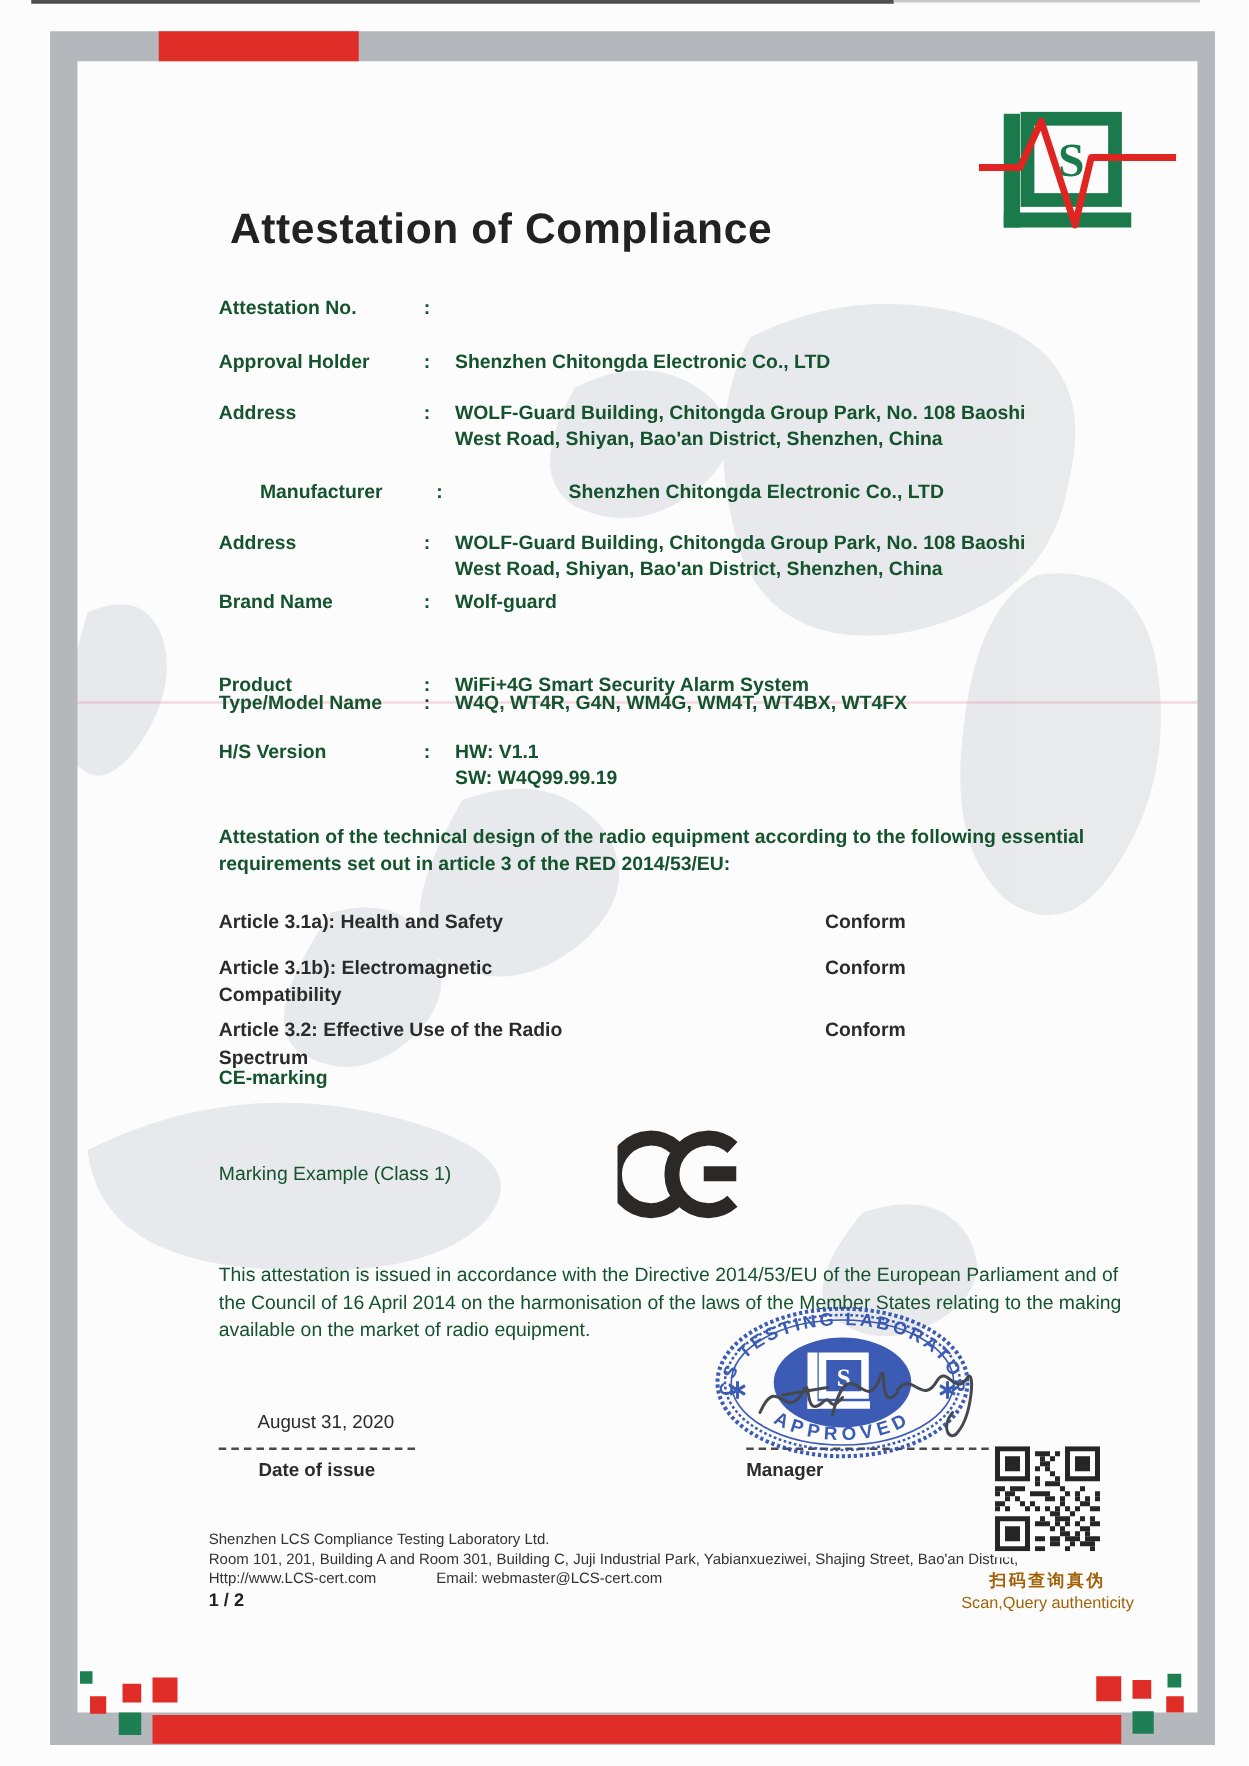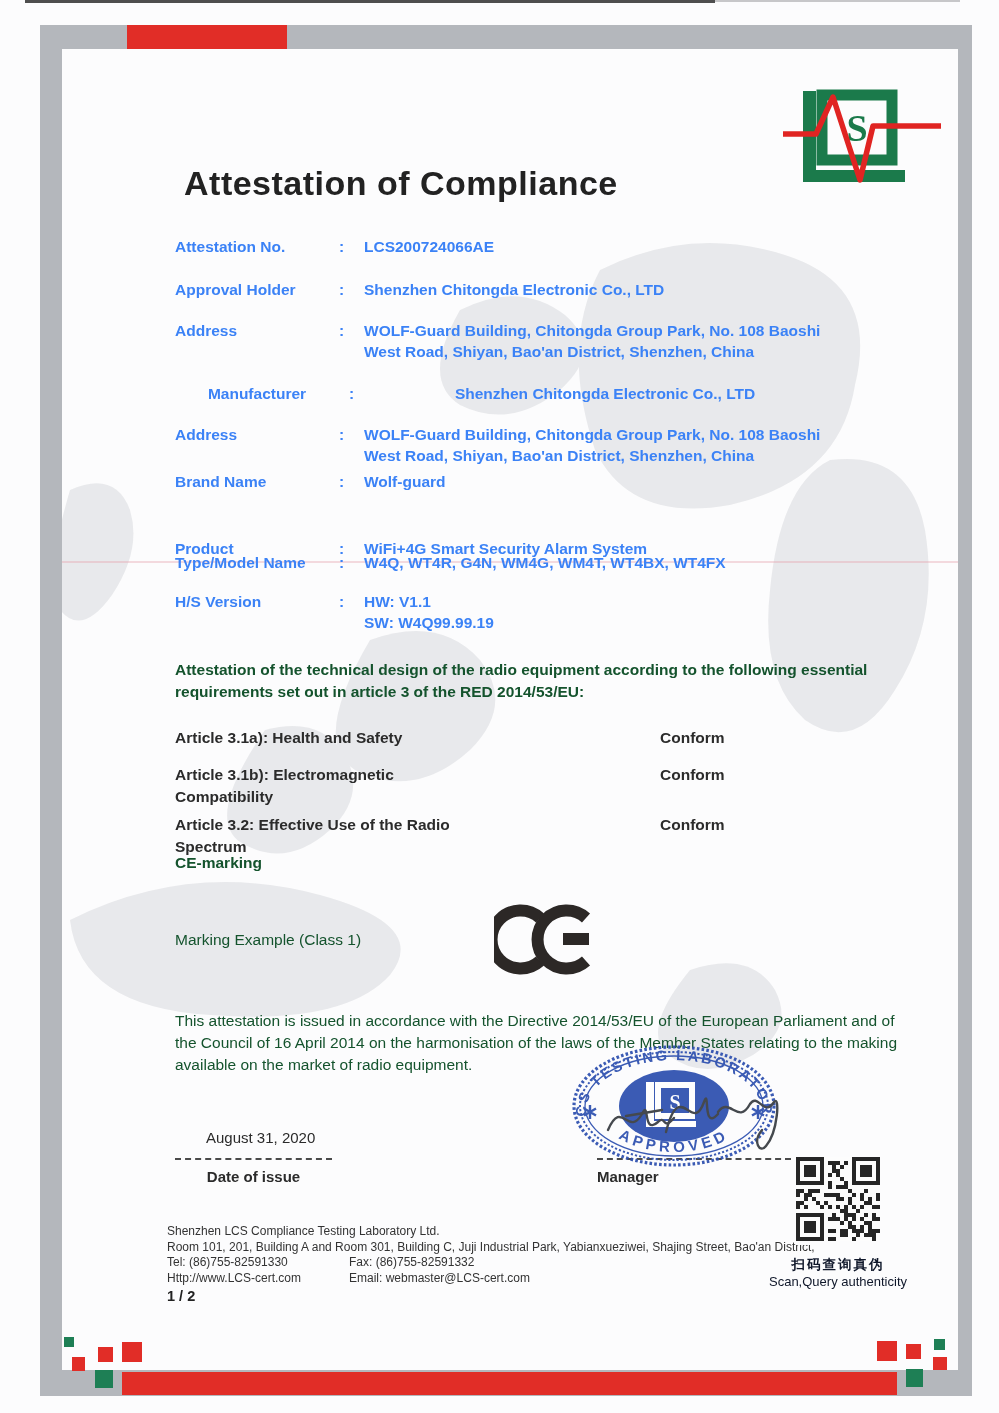--- a/index.html
+++ b/index.html
@@ -26,39 +26,39 @@
   .green{background:#1e7f55;}
   
   .watermark{left:40px;top:40px;z-index:0;opacity:.8;}
   
   .content{position:absolute;inset:0;z-index:3;}
   .title{
     left:184px;top:164px;font-size:34px;font-weight:bold;color:#222;
     letter-spacing:.5px;white-space:nowrap;
   }
   .logo-svg{left:783px;top:84px;}
-  .f-row{position:absolute;left:175px;display:flex;font-size:15.5px;font-weight:bold;line-height:21px;color:#3b82f6;}
+  .f-row{position:absolute;left:175px;display:flex;font-size:15.5px;font-weight:bold;line-height:21px;color:#14532d;}
   .f-label{width:164px;flex:none;}
   .f-colon{width:25px;flex:none;}
   .f-value{width:482px;white-space:pre-line;}
   .para{position:absolute;left:175px;font-size:15.5px;line-height:22px;color:#14532d;}
   .bold{font-weight:bold;}
   .article-row{position:absolute;left:175px;width:620px;font-size:15.5px;font-weight:bold;line-height:22px;}
   .article-name{width:312px;}
   .article-status{position:absolute;left:485px;top:0;}
   .ce-svg{left:494px;top:901px;}
   .stamp-svg{left:566px;top:1040px;z-index:4;opacity:.94;}
   .sig-label{font-size:15px;color:#2b2b2b;}
   .dashed-line{border-top:2px dashed #4a4a4a;height:0;}
   .footer{left:167px;top:1224px;font-size:12px;line-height:15.5px;color:#333;white-space:nowrap;}
   .footer-cols{display:flex;}
   .footer-col1{width:182px;flex:none;}
   .page-num{font-weight:bold;font-size:14.5px;margin-top:3px;color:#222;}
   .qr-wrap{left:796px;top:1157px;z-index:5;background:#fcfcfd;}
-  .qr-caption{position:absolute;left:748px;width:180px;text-align:center;z-index:5;color:#0f172a;}
+  .qr-caption{position:absolute;left:748px;width:180px;text-align:center;z-index:5;color:#a16207;}
   .qr-zh{top:1256px;font-size:13.5px;font-weight:bold;letter-spacing:2px;}
   .qr-en{top:1274px;font-size:13px;}
 </style>
 </head>
 <body>
 
 <div class="page">
 
   <div class="abs scan-line-dark"></div>
   <div class="abs scan-line-light"></div>
@@ -104,21 +104,20 @@
       <rect x="39" y="11" width="70" height="65" fill="none" stroke="#1b7a4b" stroke-width="11"></rect>
       <text x="74" y="57" font-size="38" font-weight="bold" fill="#1b7a4b" text-anchor="middle" font-family="Liberation Serif, DejaVu Serif, serif">S</text>
       <polyline points="0,50 33,50 50,13 77,96 90,42 158,42" fill="none" stroke="#e02422" stroke-width="5.5" stroke-linejoin="round"></polyline>
     </svg>
 
     <div class="abs title">Attestation of Compliance</div>
 
     <div class="f-row" style="top:236px;">
         <span class="f-label">Attestation No.</span>
         <span class="f-colon">:</span>
-        <span class="f-value">LCS200724066AE</span>
       </div>
     <div class="f-row" style="top:279px;">
         <span class="f-label">Approval Holder</span>
         <span class="f-colon">:</span>
         <span class="f-value">Shenzhen Chitongda Electronic Co., LTD</span>
       </div>
     <div class="f-row" style="top:320px;">
         <span class="f-label">Address</span>
         <span class="f-colon">:</span>
         <span class="f-value">WOLF-Guard Building, Chitongda Group Park, No. 108 Baoshi West Road, Shiyan, Bao'an District, Shenzhen, China</span>
@@ -225,24 +224,20 @@
     <div class="abs sig-label" style="left:206px;top:1129px;">August 31, 2020</div>
     <div class="abs dashed-line" style="left:175px;top:1158px;width:157px;"></div>
     <div class="abs sig-label bold" style="left:175px;top:1168px;width:157px;text-align:center;">Date of issue</div>
 
     <div class="abs dashed-line" style="left:597px;top:1158px;width:194px;"></div>
     <div class="abs sig-label bold" style="left:597px;top:1168px;width:194px;text-align:left;">Manager</div>
 
     <div class="abs footer">
       <div>Shenzhen LCS Compliance Testing Laboratory Ltd.</div>
       <div>Room 101, 201, Building A and Room 301, Building C, Juji Industrial Park, Yabianxueziwei, Shajing Street, Bao'an District,</div>
-      <div class="footer-cols">
-        <span class="footer-col1">Tel: (86)755-82591330</span>
-        <span>Fax: (86)755-82591332</span>
-      </div>
       <div class="footer-cols">
         <span class="footer-col1">Http://www.LCS-cert.com</span>
         <span>Email: webmaster@LCS-cert.com</span>
       </div>
       <div class="page-num">1 / 2</div>
     </div>
 
     <div class="abs qr-wrap">
       <svg id="qr-svg" width="84" height="84" viewBox="0 0 84 84">
           <rect x="0" y="0" width="84" height="84" fill="#fdfdfd"></rect>

